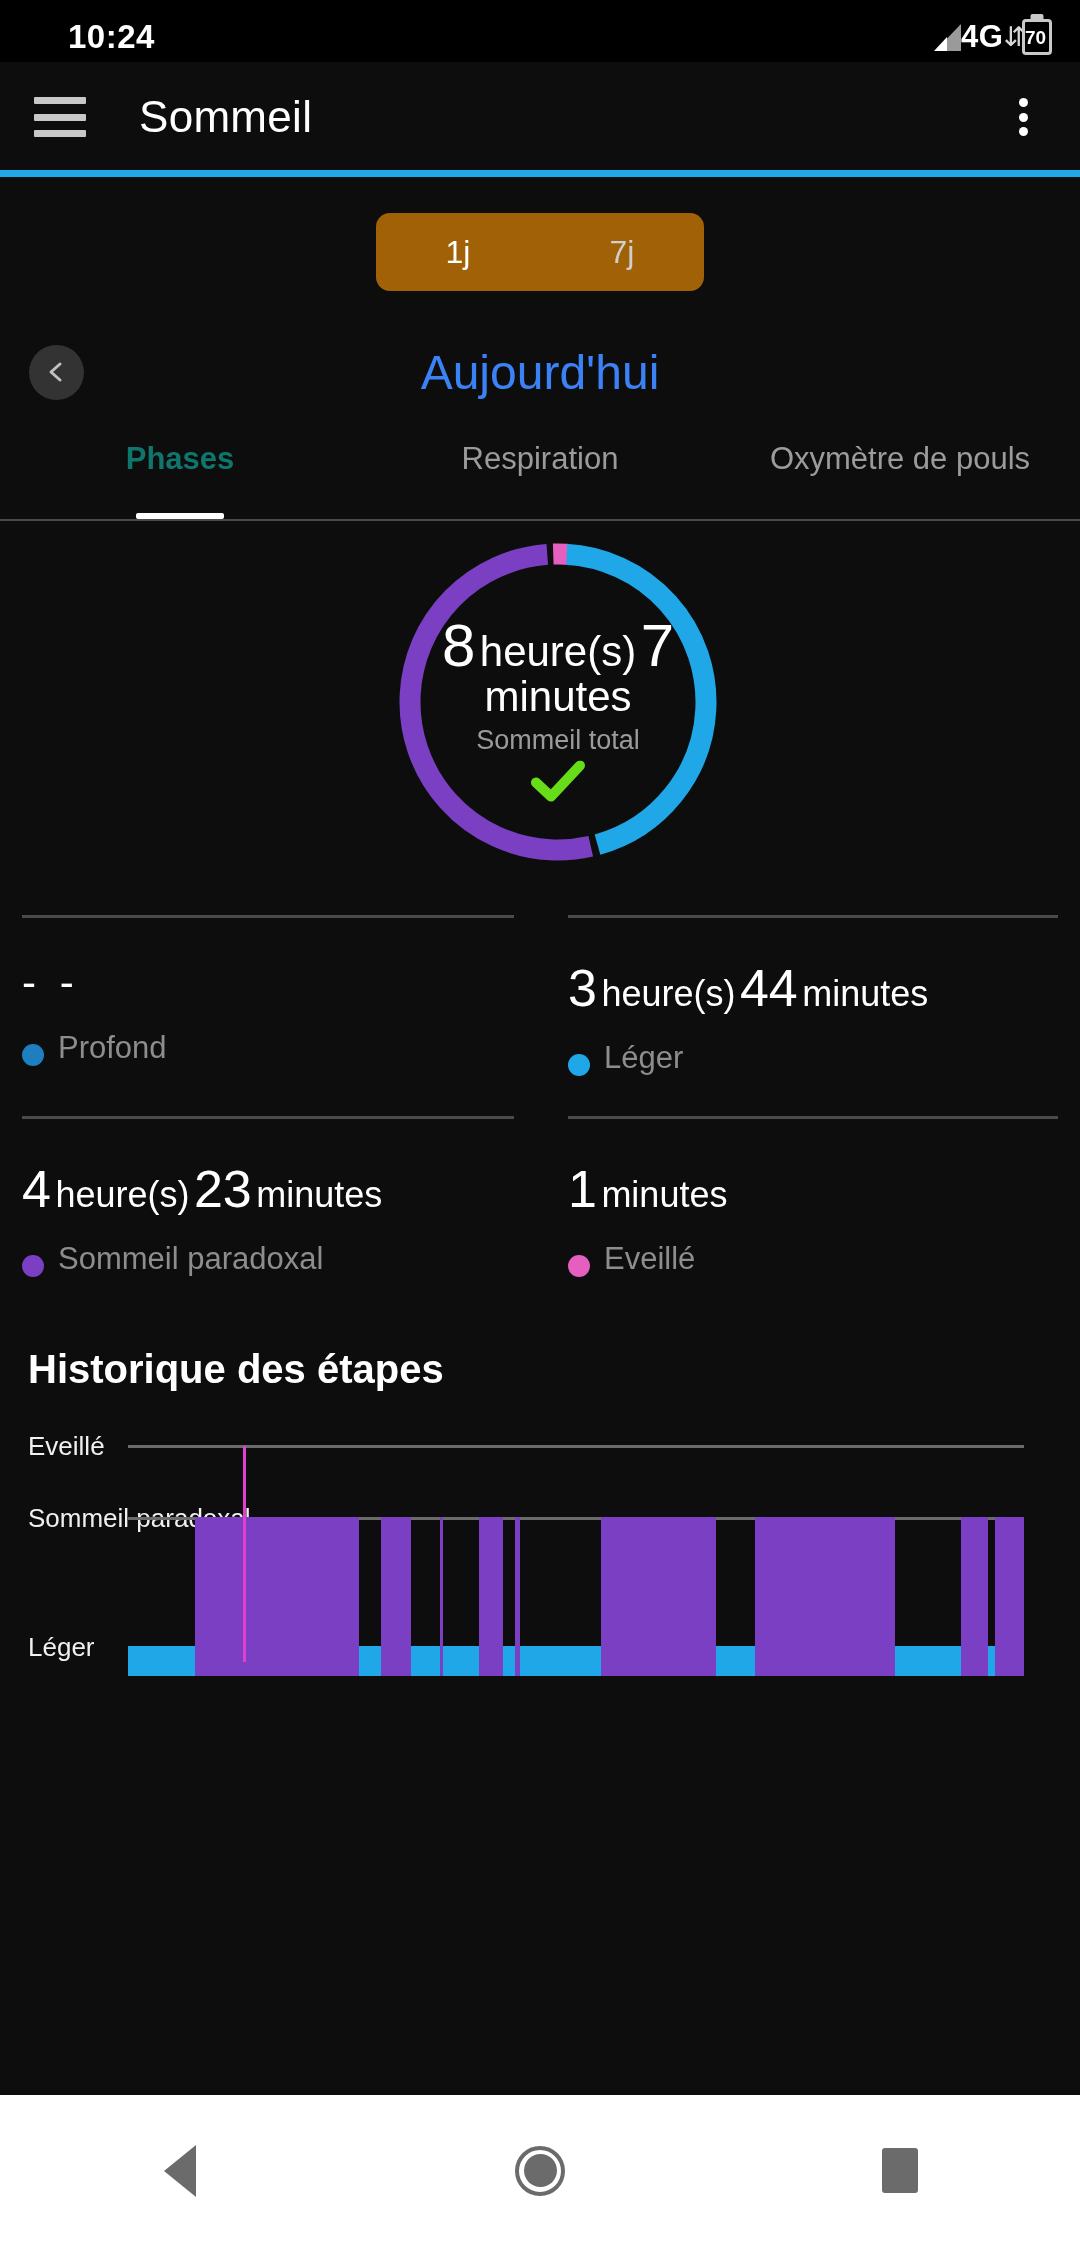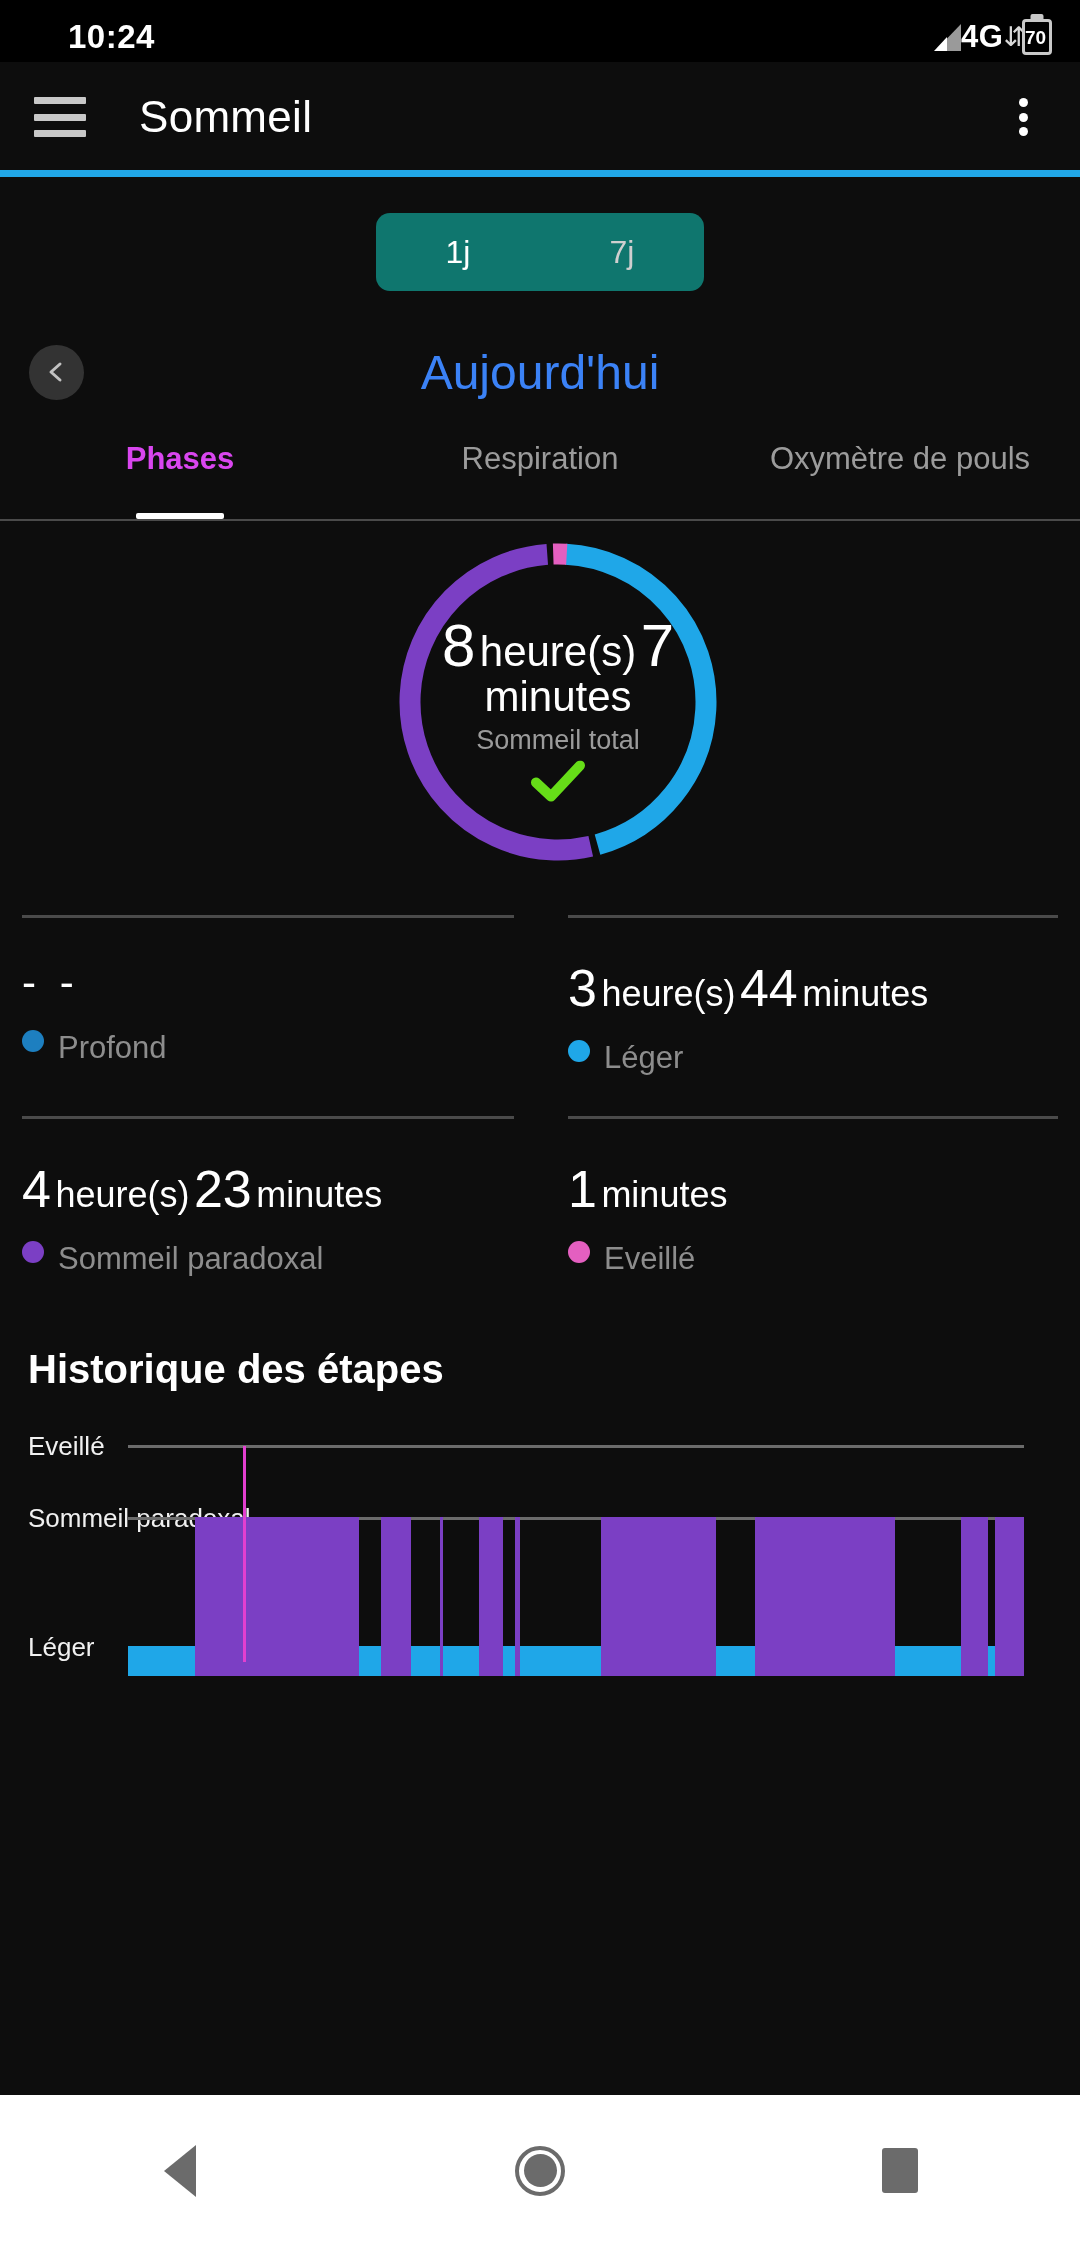--- a/index.html
+++ b/index.html
@@ -50,38 +50,38 @@
   .appbar-title { margin-left:53px; font-size:44px; color:#fff; font-weight:normal; letter-spacing:0.3px; }
   .overflow { margin-left:auto; width:46px; height:46px; display:flex; flex-direction:column; align-items:center; justify-content:space-between; padding:4px 0; cursor:pointer; }
   .overflow i { display:block; width:9px; height:9px; border-radius:50%; background:#fff; }
   .accentline { position:absolute; top:170px; left:0; width:1080px; height:7px; background:#21a7e8; }
 
   
   .content { position:absolute; top:177px; left:0; width:1080px; height:1918px; background:#0d0d0d; }
 
   .seg-wrap { display:flex; justify-content:center; padding-top:36px; }
   .segmented {
-    width:328px; height:78px; background:#0f766e; border-radius:14px;
+    width:328px; height:78px; background:#a16207; border-radius:14px;
     display:flex; align-items:stretch; overflow:hidden;
   }
   .seg-btn { flex:1; display:flex; align-items:center; justify-content:center; font-size:32px; color:#fff; cursor:pointer; }
   .seg-btn.inactive { color:#cfcfcf; }
 
   .daterow { position:relative; height:86px; margin-top:38px; display:flex; align-items:center; }
   .daynav {
     position:absolute; left:29px; width:55px; height:55px; border-radius:50%;
     background:#333; display:flex; align-items:center; justify-content:center; cursor:pointer;
   }
   .daynav svg { display:block; }
   .datelabel { width:100%; text-align:center; font-size:48px; color:#3b82f6; }
 
   .tabs { display:flex; height:92px; margin-top:12px; }
   .tab { flex:1; display:flex; flex-direction:column; align-items:center; justify-content:flex-start; padding-top:14px; cursor:pointer; position:relative; }
   .tab .tlabel { font-size:31px; color:#9b9b9b; }
-  .tab.active .tlabel { color:#d946ef; font-weight:bold; }
+  .tab.active .tlabel { color:#0f766e; font-weight:bold; }
   .tab .underline { position:absolute; bottom:0; width:88px; height:6px; background:#fff; border-radius:2px; }
   .tabs-divider { height:2px; background:#4a4a4a; width:1080px; }
 
   
   .donut-wrap { height:380px; position:relative;margin-left:36px; }
   .donut { position:absolute; left:50%; top:16px; transform:translateX(-50%); width:330px; height:330px; }
   .donut svg { display:block; }
   .donut-center {
     position:absolute; left:50%; top:50%; transform:translate(-50%,-50%);
     width:300px; text-align:center; pointer-events:none;
@@ -95,21 +95,21 @@
   
   .stats { padding:0 22px; margin-top:14px; }
   .stat-row { display:flex; }
   .stat-cell { width:50%; padding:0 26px 0 0; }
   .stat-cell.right { padding:0 0 0 28px; }
   .stat-rule { height:3px; background:#4a4a4a; margin-bottom:44px; }
   .stat-value { color:#fff; white-space:nowrap; line-height:1; }
   .sv-num { font-size:52px; }
   .sv-unit { font-size:36px; }
   .sv-dash { font-size:42px; letter-spacing:6px; }
-  .stat-legend { display:flex; align-items:flex-start; gap:14px; margin-top:26px; margin-bottom:40px; }
+  .stat-legend { display:flex; align-items:flex-end; gap:14px; margin-top:26px; margin-bottom:40px; }
   .dot { width:22px; height:22px; border-radius:50%; flex:0 0 auto; }
   .stat-name { font-size:31px; color:#8d8d8d; }
 
   
   .history { padding:0 28px; margin-top:30px; }
   .hist-title { font-size:40px; color:#fff; font-weight:bold; }
   .hyp { position:relative; margin-top:40px; height:230px; }
   .hyp-label { position:absolute; left:0; font-size:26px; color:#f0f0f0; transform:translateY(-50%); }
   .hyp-line { position:absolute; height:3px; background:#6b6b6b; }
   .hyp-plot { position:absolute; left:100px; right:28px; top:0; bottom:-14px; overflow:hidden; }

